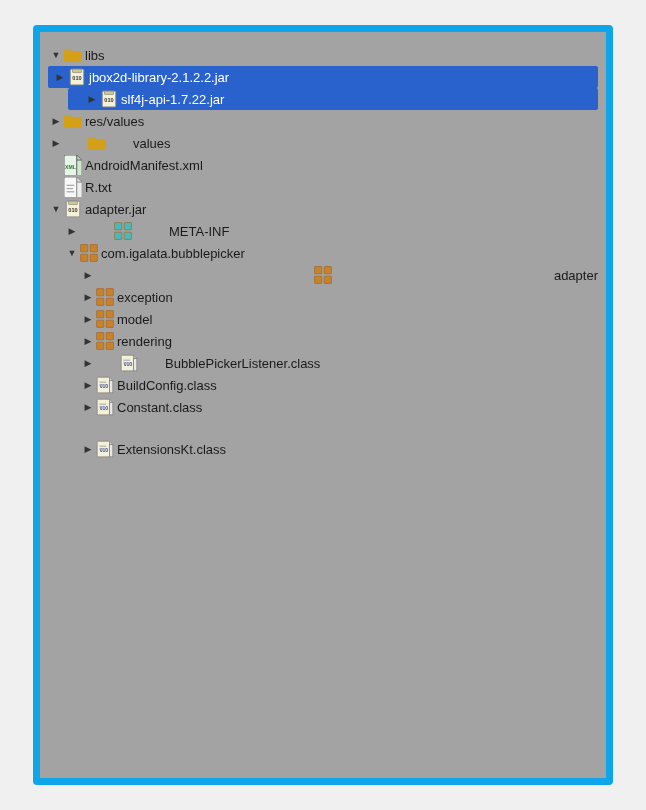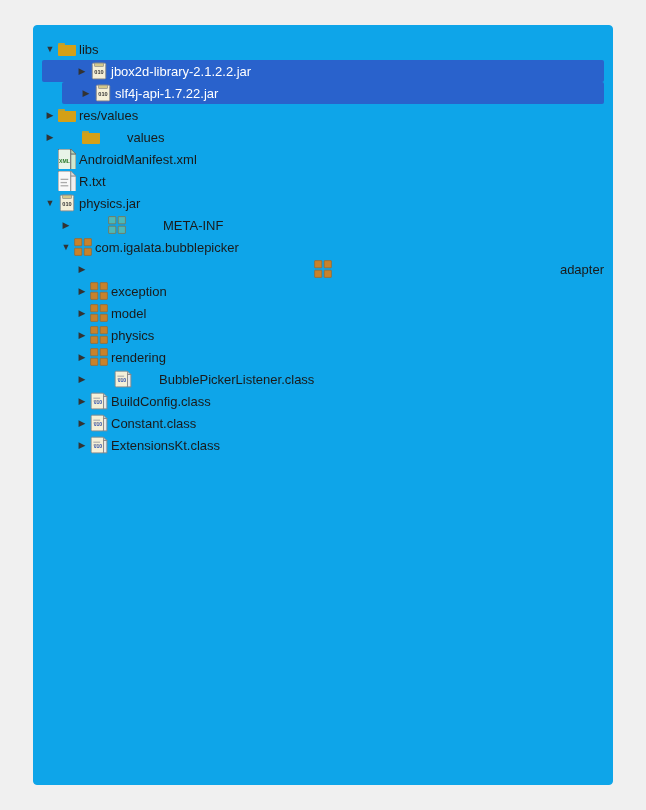--- a/index.html
+++ b/index.html
@@ -7,22 +7,22 @@
       font-family: "Helvetica Neue", Helvetica, Arial, sans-serif;
       font-size: 13px;
       background: #f0f0f0;
       display: flex;
       justify-content: center;
       align-items: center;
       width: 646px;
       min-height: 810px;
     }
     .panel {
-      background: #0ea5e9;
-      border: 1px solid #0ea5e9;
+      background: #a3a3a3;
+      border: 7px solid #0ea5e9;
       border-radius: 4px;
       width: 580px;
       padding: 12px 8px;
       min-height: 760px;
     }
     .tree-item {
       display: flex;
       align-items: center;
       padding: 2px 0;
       white-space: nowrap;
@@ -77,21 +77,21 @@
           <svg viewBox="0 0 18 14" xmlns="http://www.w3.org/2000/svg">
     <rect x="0" y="3" width="18" height="11" rx="1" fill="#d4a017"></rect>
     <rect x="0" y="1" width="7" height="3" rx="1" fill="#d4a017" opacity="0.85"></rect>
     <rect x="0" y="3" width="18" height="10" rx="1" fill="#d4a017" opacity="0.7"></rect>
     <rect x="1" y="4" width="16" height="9" rx="1" fill="#d4a017"></rect>
     <rect x="0" y="3" width="18" height="2" fill="#d4a017" opacity="0.4"></rect>
   </svg>
         </span>
         <span class="item-label">libs</span>
       </div>
-      <div class="tree-item selected" style="padding-left: 32px;">
+      <div class="tree-item selected" style="padding-left: 4px;">
         <span class="toggle-arrow closed"></span>
         <span class="icon">
           <svg viewBox="0 0 16 16" xmlns="http://www.w3.org/2000/svg">
     <rect x="2" y="1" width="12" height="14" rx="1" fill="#f5f0d8" stroke="#888" stroke-width="0.8"></rect>
     <rect x="4" y="1" width="8" height="3" rx="0.5" fill="#d4c88a" stroke="#888" stroke-width="0.6"></rect>
     <text x="8" y="11" text-anchor="middle" font-size="5" fill="#333" font-weight="bold">010</text>
   </svg>
         </span>
         <span class="item-label">jbox2d-library-2.1.2.2.jar</span>
       </div>
@@ -160,21 +160,21 @@
       </div>
       <div class="tree-item" style="padding-left: 0px;">
         <span class="toggle-arrow open"></span>
         <span class="icon">
           <svg viewBox="0 0 16 16" xmlns="http://www.w3.org/2000/svg">
     <rect x="2" y="1" width="12" height="14" rx="1" fill="#f5f0d8" stroke="#888" stroke-width="0.8"></rect>
     <rect x="4" y="1" width="8" height="3" rx="0.5" fill="#d4c88a" stroke="#888" stroke-width="0.6"></rect>
     <text x="8" y="11" text-anchor="middle" font-size="5" fill="#333" font-weight="bold">010</text>
   </svg>
         </span>
-        <span class="item-label">physics.jar</span>
+        <span class="item-label">adapter.jar</span>
       </div>
       <div class="tree-item" style="padding-left: 16px; gap: 34px;">
         <span class="toggle-arrow closed"></span>
         <span class="icon">
           <svg viewBox="0 0 15 15" xmlns="http://www.w3.org/2000/svg">
     <rect x="0.5" y="0.5" width="6" height="6" rx="0.5" fill="#4db8b8" stroke="#a06020" stroke-width="0.5"></rect>
     <rect x="8.5" y="0.5" width="6" height="6" rx="0.5" fill="#4db8b8" stroke="#a06020" stroke-width="0.5"></rect>
     <rect x="0.5" y="8.5" width="6" height="6" rx="0.5" fill="#4db8b8" stroke="#a06020" stroke-width="0.5"></rect>
     <rect x="8.5" y="8.5" width="6" height="6" rx="0.5" fill="#4db8b8" stroke="#a06020" stroke-width="0.5"></rect>
   </svg>
@@ -221,32 +221,20 @@
         <span class="toggle-arrow closed"></span>
         <span class="icon">
           <svg viewBox="0 0 15 15" xmlns="http://www.w3.org/2000/svg">
     <rect x="0.5" y="0.5" width="6" height="6" rx="0.5" fill="#c8822a" stroke="#a06020" stroke-width="0.5"></rect>
     <rect x="8.5" y="0.5" width="6" height="6" rx="0.5" fill="#c8822a" stroke="#a06020" stroke-width="0.5"></rect>
     <rect x="0.5" y="8.5" width="6" height="6" rx="0.5" fill="#c8822a" stroke="#a06020" stroke-width="0.5"></rect>
     <rect x="8.5" y="8.5" width="6" height="6" rx="0.5" fill="#c8822a" stroke="#a06020" stroke-width="0.5"></rect>
   </svg>
         </span>
         <span class="item-label">model</span>
-      </div>
-      <div class="tree-item" style="padding-left: 32px;">
-        <span class="toggle-arrow closed"></span>
-        <span class="icon">
-          <svg viewBox="0 0 15 15" xmlns="http://www.w3.org/2000/svg">
-    <rect x="0.5" y="0.5" width="6" height="6" rx="0.5" fill="#c8822a" stroke="#a06020" stroke-width="0.5"></rect>
-    <rect x="8.5" y="0.5" width="6" height="6" rx="0.5" fill="#c8822a" stroke="#a06020" stroke-width="0.5"></rect>
-    <rect x="0.5" y="8.5" width="6" height="6" rx="0.5" fill="#c8822a" stroke="#a06020" stroke-width="0.5"></rect>
-    <rect x="8.5" y="8.5" width="6" height="6" rx="0.5" fill="#c8822a" stroke="#a06020" stroke-width="0.5"></rect>
-  </svg>
-        </span>
-        <span class="item-label">physics</span>
       </div>
       <div class="tree-item" style="padding-left: 32px;">
         <span class="toggle-arrow closed"></span>
         <span class="icon">
           <svg viewBox="0 0 15 15" xmlns="http://www.w3.org/2000/svg">
     <rect x="0.5" y="0.5" width="6" height="6" rx="0.5" fill="#c8822a" stroke="#a06020" stroke-width="0.5"></rect>
     <rect x="8.5" y="0.5" width="6" height="6" rx="0.5" fill="#c8822a" stroke="#a06020" stroke-width="0.5"></rect>
     <rect x="0.5" y="8.5" width="6" height="6" rx="0.5" fill="#c8822a" stroke="#a06020" stroke-width="0.5"></rect>
     <rect x="8.5" y="8.5" width="6" height="6" rx="0.5" fill="#c8822a" stroke="#a06020" stroke-width="0.5"></rect>
   </svg>
@@ -288,21 +276,21 @@
     <rect x="1" y="1" width="11" height="14" rx="1" fill="#f5f0d8" stroke="#888" stroke-width="0.8"></rect>
     <polygon points="12,1 15,4 12,4" fill="#ccc" stroke="#888" stroke-width="0.6"></polygon>
     <rect x="12" y="4" width="3" height="11" rx="0" fill="#e8e8e8" stroke="#888" stroke-width="0.8"></rect>
     <text x="7" y="11" text-anchor="middle" font-size="4.5" fill="#2244aa" font-weight="bold">010</text>
     <rect x="3" y="5" width="6" height="1" fill="#aaa"></rect>
     <rect x="3" y="7.5" width="5" height="1" fill="#aaa"></rect>
   </svg>
         </span>
         <span class="item-label">Constant.class</span>
       </div>
-      <div class="tree-item" style="padding-left: 32px;">
+      <div class="tree-item" style="padding-left: 32px; margin-top: 20px;">
         <span class="toggle-arrow closed"></span>
         <span class="icon">
           <svg viewBox="0 0 16 16" xmlns="http://www.w3.org/2000/svg">
     <rect x="1" y="1" width="11" height="14" rx="1" fill="#f5f0d8" stroke="#888" stroke-width="0.8"></rect>
     <polygon points="12,1 15,4 12,4" fill="#ccc" stroke="#888" stroke-width="0.6"></polygon>
     <rect x="12" y="4" width="3" height="11" rx="0" fill="#e8e8e8" stroke="#888" stroke-width="0.8"></rect>
     <text x="7" y="11" text-anchor="middle" font-size="4.5" fill="#2244aa" font-weight="bold">010</text>
     <rect x="3" y="5" width="6" height="1" fill="#aaa"></rect>
     <rect x="3" y="7.5" width="5" height="1" fill="#aaa"></rect>
   </svg>

